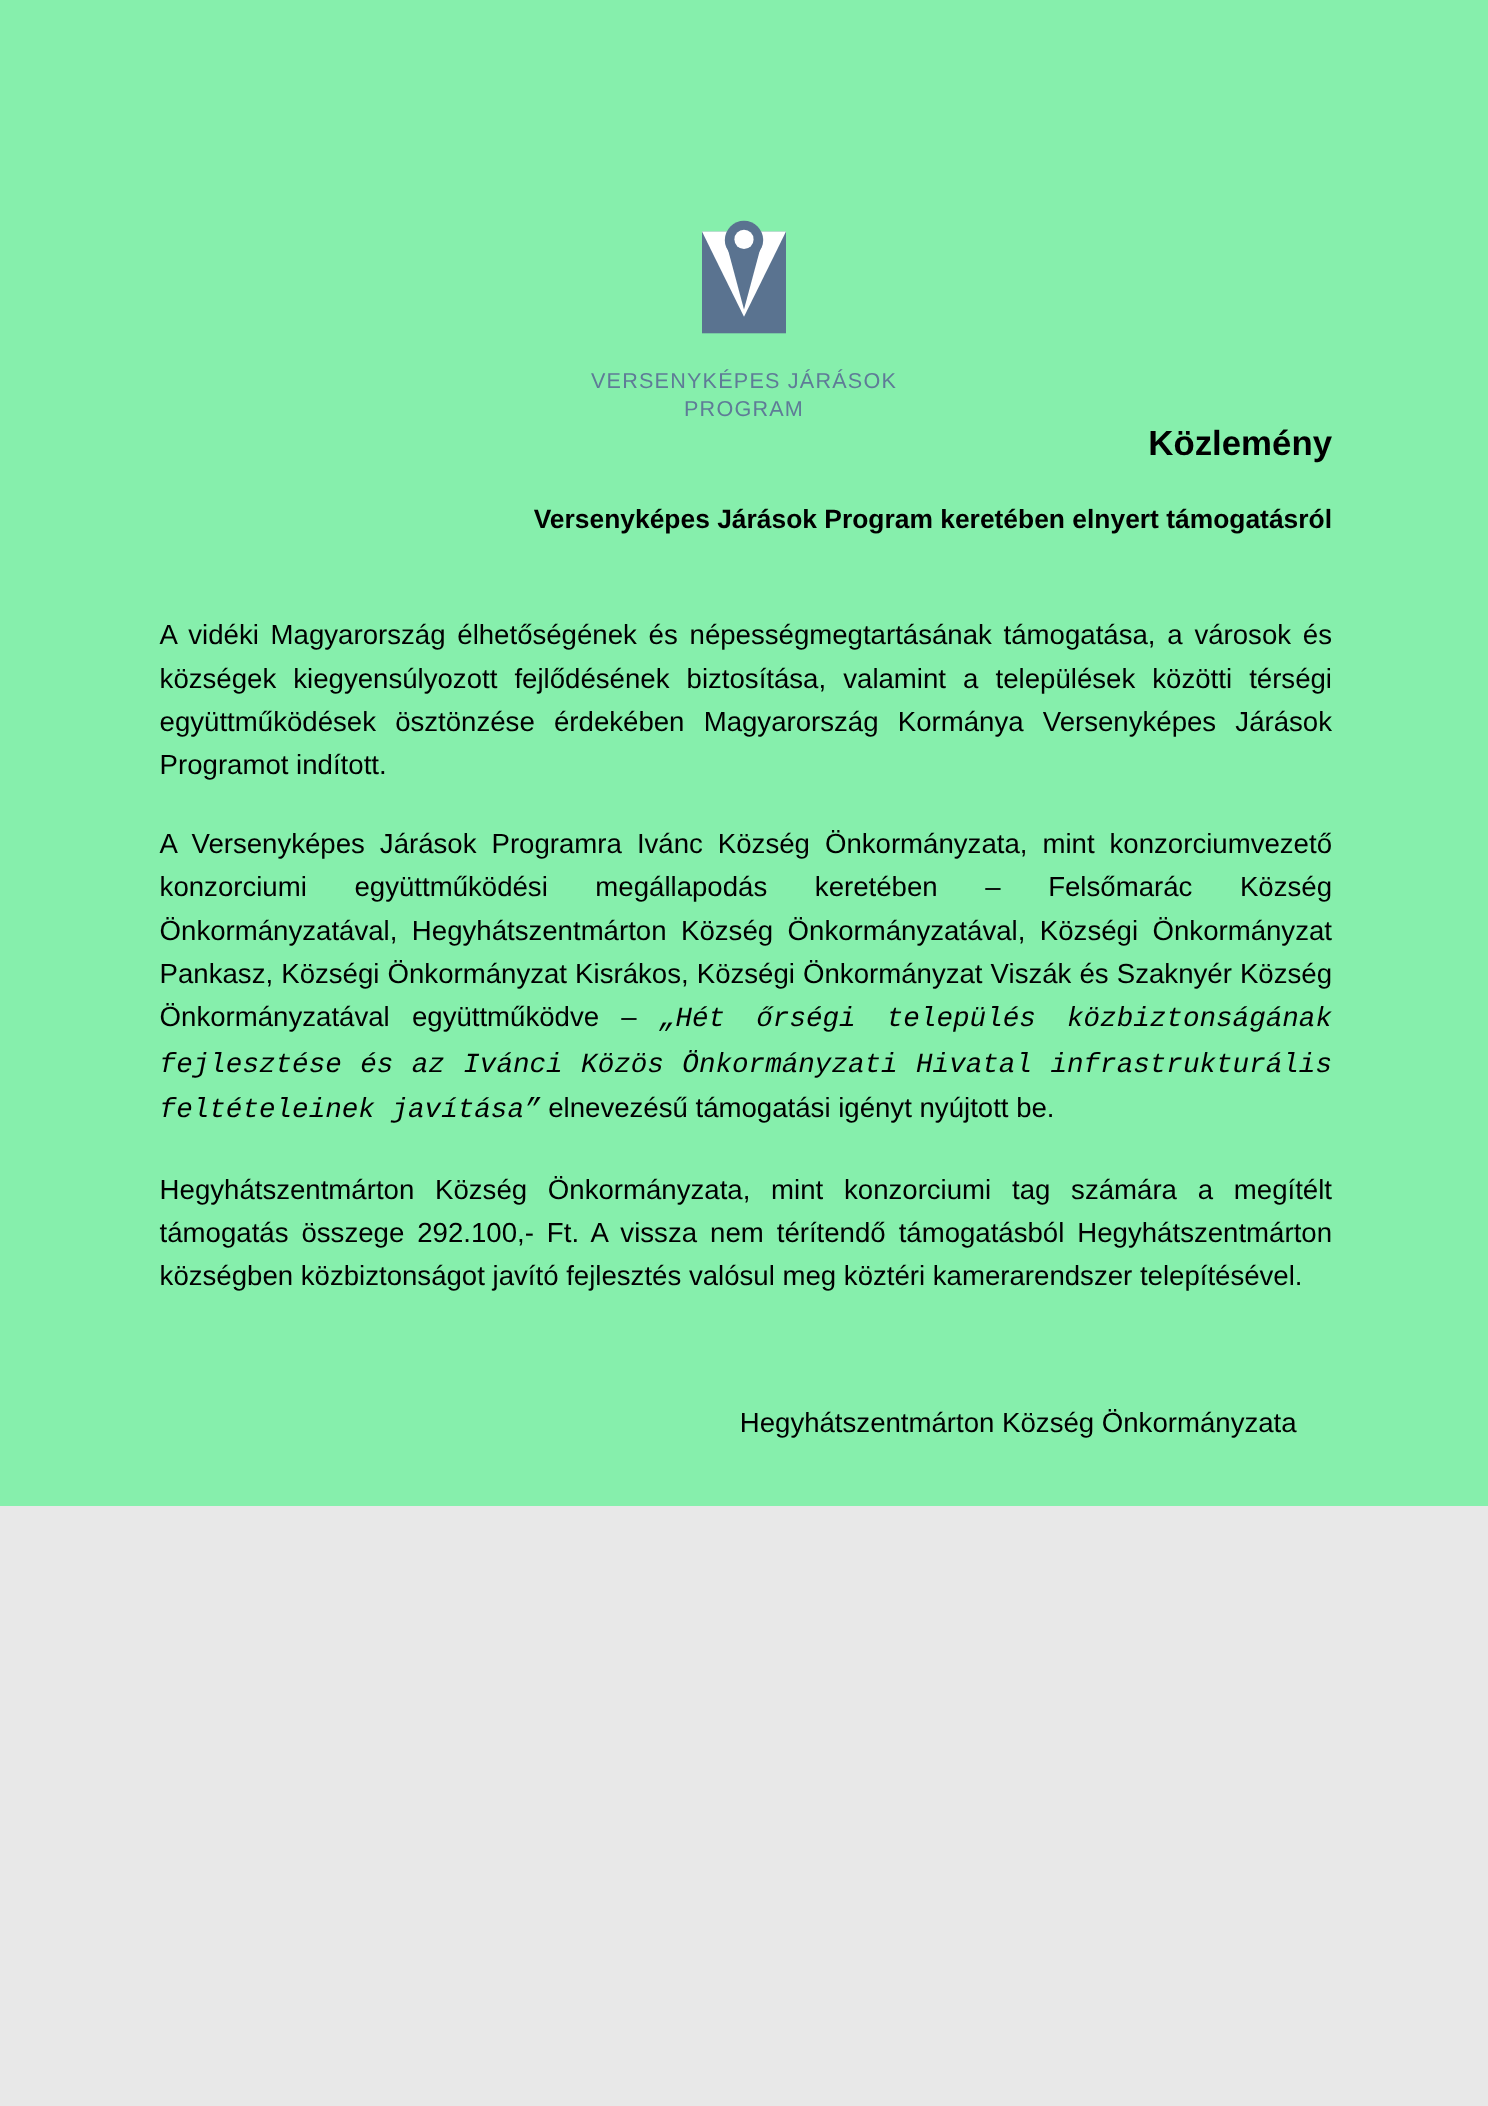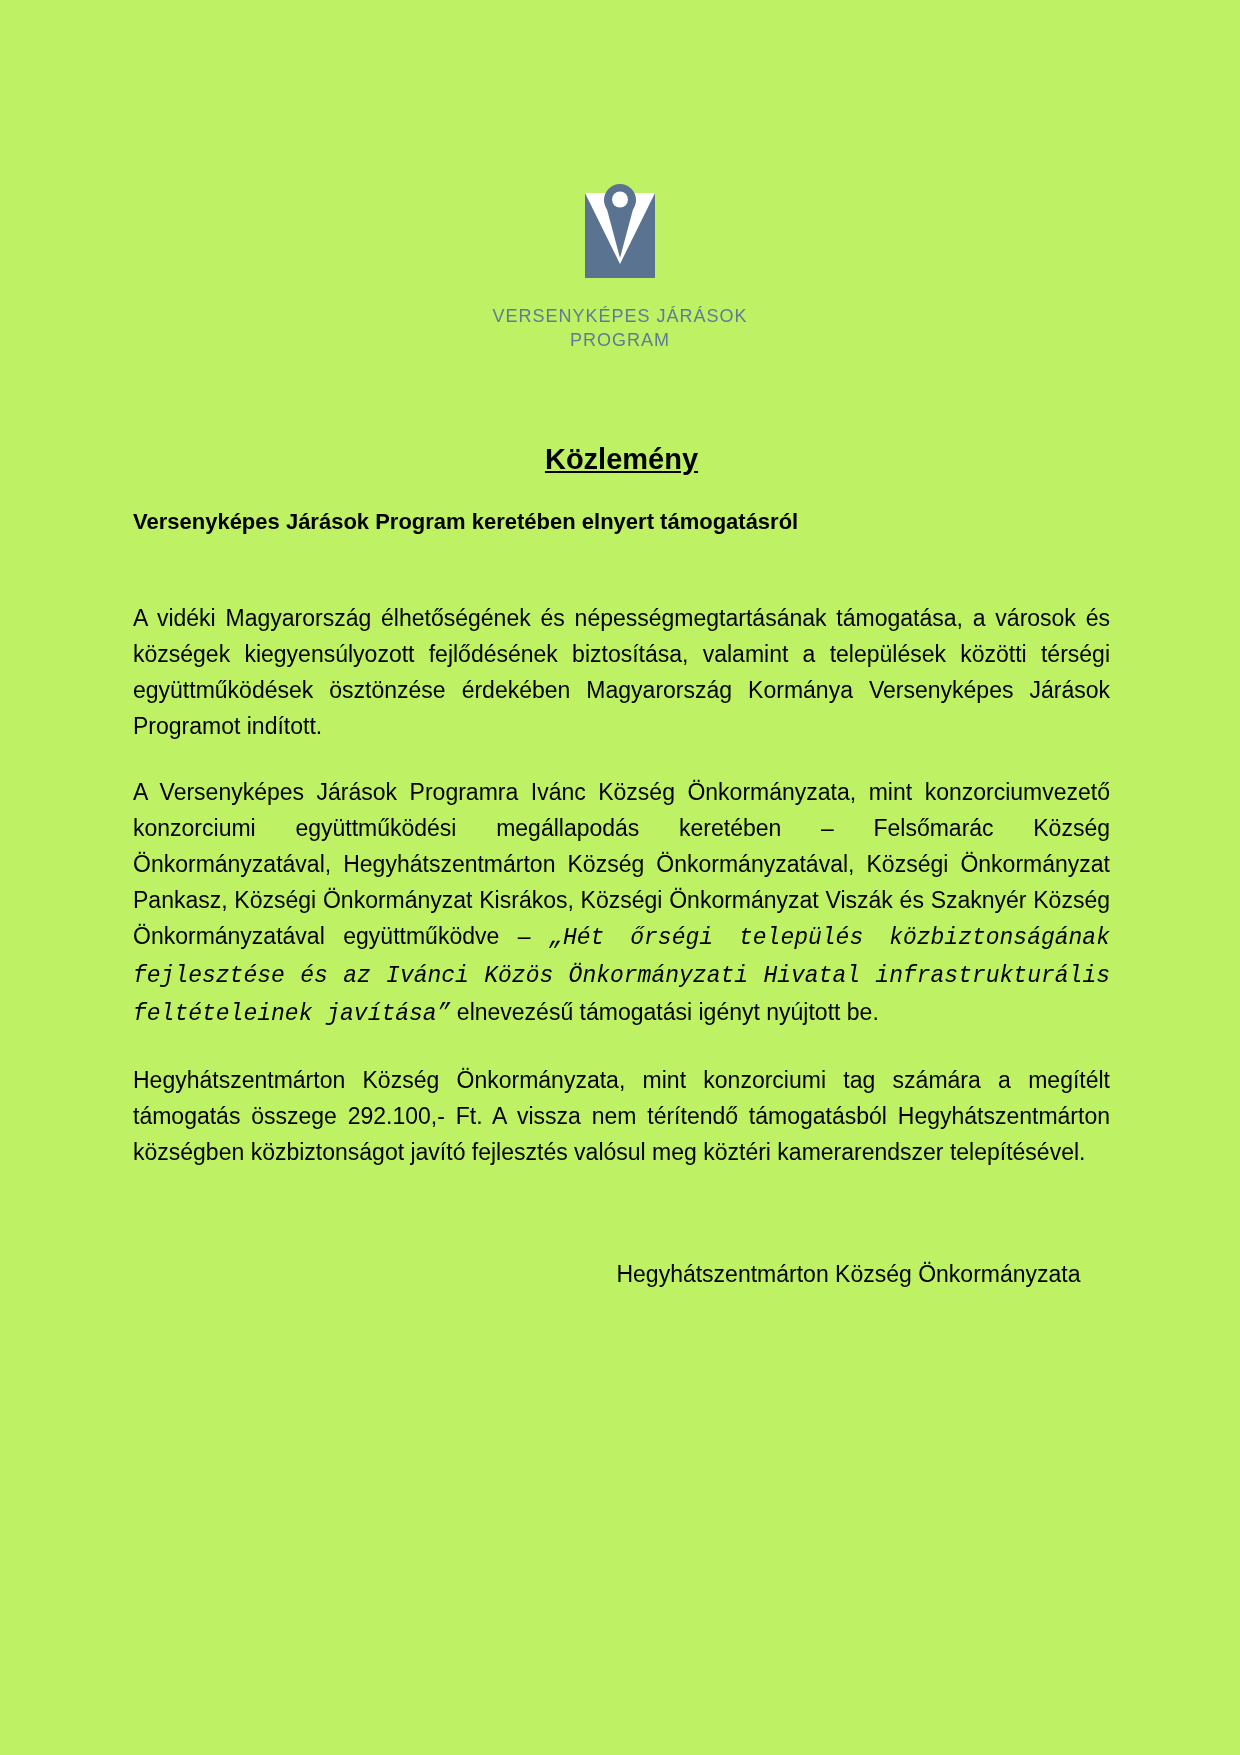--- a/index.html
+++ b/index.html
@@ -1,53 +1,51 @@
 <!DOCTYPE html>
 <html lang="hu"><head>
 <meta charset="utf-8">
 <style>
   * { margin: 0; padding: 0; box-sizing: border-box; }
   html, body { background: #e8e8e8; }
   .page {
     position: relative;
     width: 1240px;
-    height: 1755px;
+    height: 1255px;
     margin: 0 auto;
-    background: #bef264;
+    background: #86efac;
     font-family: "Liberation Sans", "DejaVu Sans", sans-serif;
     color: #111111;
     overflow: hidden;
   }
   .content {
     padding: 0 130px 0 133px;
   }
   
   .logo-block { text-align: center; padding-top: 183px; }
   .logo-mark { display: inline-block; width: 70px; height: 95px; }
   .wordmark {
     margin-top: 22px;
     text-align: center;
     font-size: 18px;
     line-height: 24px;
     letter-spacing: 1px;
     font-weight: 400;
   }
   
   .doc-title {
-    margin-top: 90px;
-    text-align: center;
+    text-align: right;
     font-size: 29px;
     line-height: 34px;
     font-weight: bold;
     color: #000000;
-    text-decoration: underline;
   }
   .doc-subtitle {
     margin-top: 32px;
-    text-align: left;
+    text-align: right;
     font-size: 22px;
     line-height: 28px;
     font-weight: bold;
     color: #000000;
   }
   
   .body-text { margin-top: 64px; }
   .body-text p {
     font-size: 23px;
     line-height: 36px;

